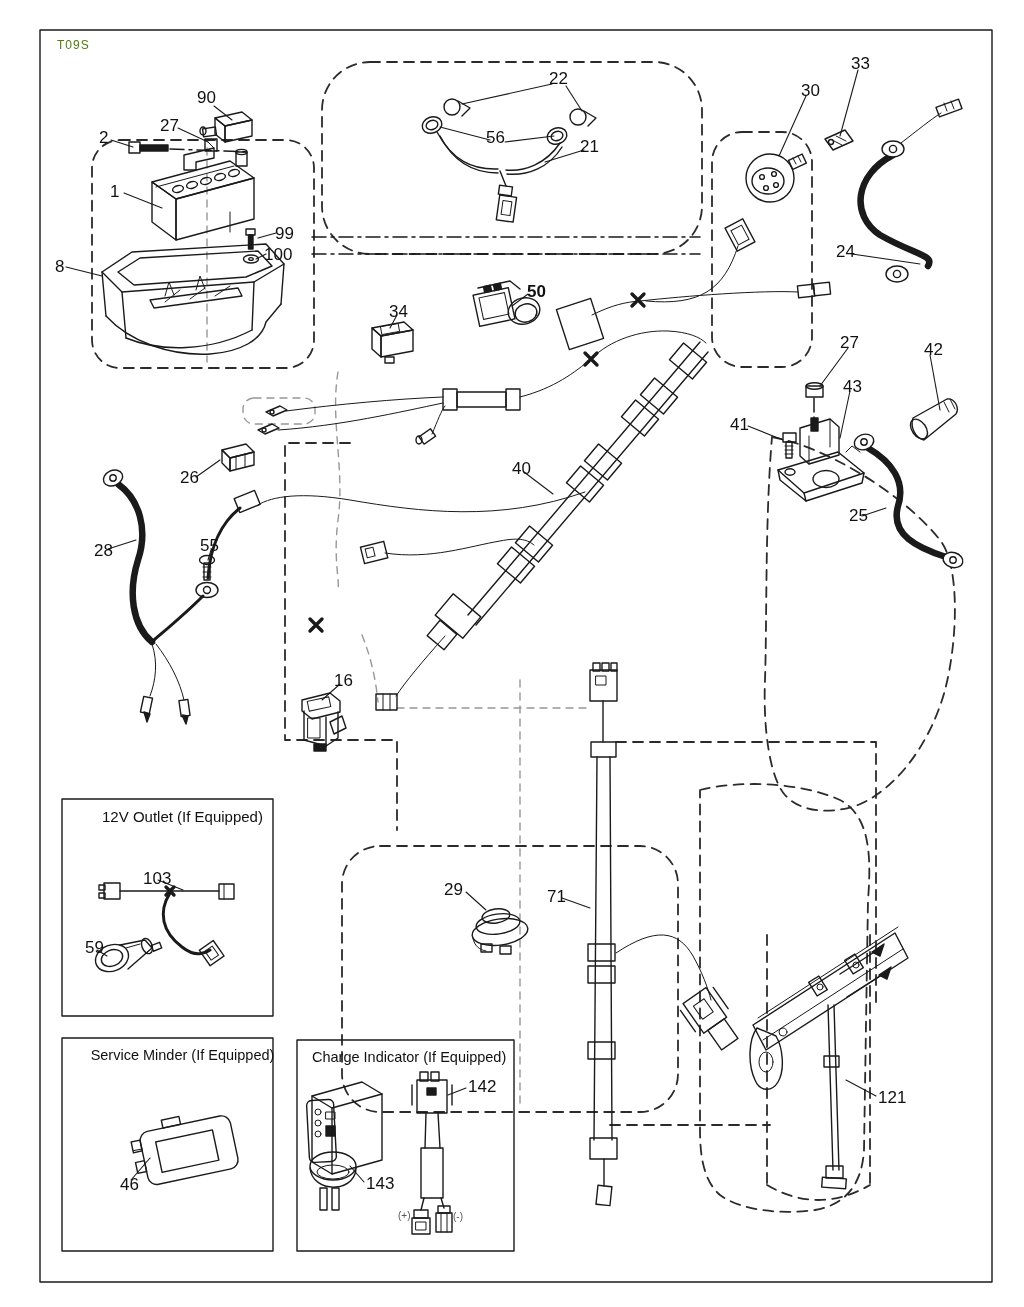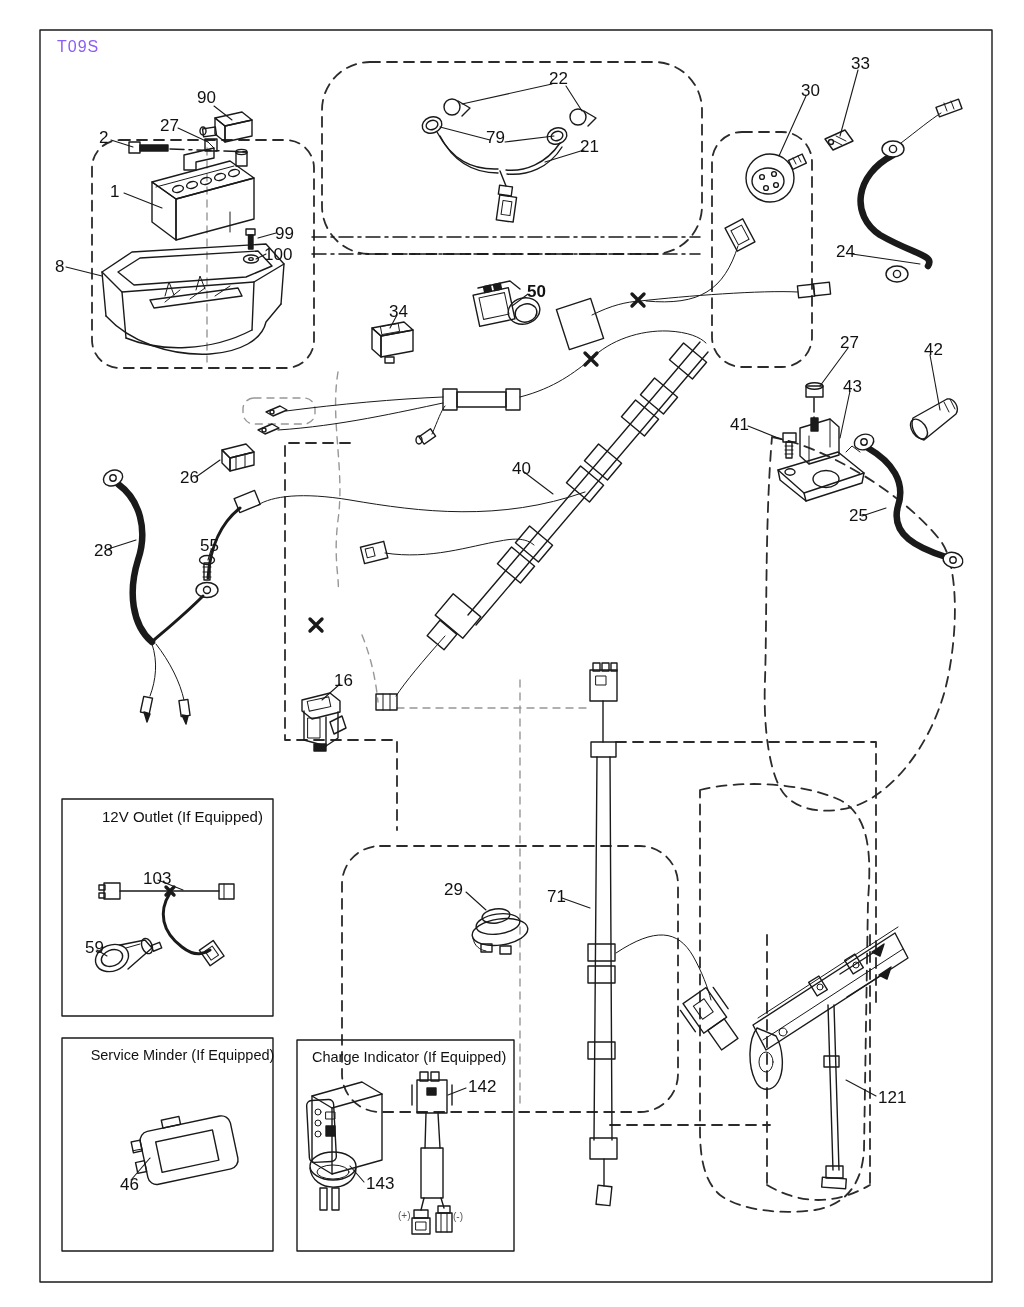--- a/index.html
+++ b/index.html
@@ -15,21 +15,21 @@
   .art .dash{stroke-dasharray:10 7;stroke-width:1.8;stroke:#2b2b2b;fill:none;}
   .art .gdash{stroke:#979797;stroke-dasharray:7 6;stroke-width:1.4;fill:none;}
   .art .dashdot{stroke-dasharray:14 5 3 5;stroke-width:1.5;fill:none;}
   .art .lead{stroke-width:1.1;fill:none;}
   .art .thin{stroke-width:1;fill:none;}
   .art .xmark{stroke-width:3.4;}
   .label{position:absolute;color:#111;font-size:17px;line-height:1;white-space:nowrap;}
   .label.bold{font-weight:bold;}
   .label.small{font-size:10px;color:#555;}
   .boxtitle{position:absolute;color:#111;font-size:15px;text-align:center;white-space:nowrap;padding-left:15px;}
-  .code{position:absolute;color:#8b5cf6;font-size:16px;letter-spacing:1px;}
+  .code{position:absolute;color:#4d7c0f;font-size:12px;letter-spacing:1px;}
 </style>
 </head>
 <body>
 
 <div class="stage">
 
 <svg class="art" width="1024" height="1307" viewBox="0 0 1024 1307">
 
   <rect x="40" y="30" width="952" height="1252" stroke-width="5"></rect>
 
@@ -484,21 +484,21 @@
 <span class="code" style="left:57px;top:38px">T09S</span>
 
 <span class="label" style="left:197px;top:89px">90</span>
 <span class="label" style="left:160px;top:117px">27</span>
 <span class="label" style="left:99px;top:129px">2</span>
 <span class="label" style="left:110px;top:183px">1</span>
 <span class="label" style="left:275px;top:225px">99</span>
 <span class="label" style="left:264px;top:246px">100</span>
 <span class="label" style="left:55px;top:258px">8</span>
 <span class="label" style="left:549px;top:70px">22</span>
-<span class="label" style="left:486px;top:129px">79</span>
+<span class="label" style="left:486px;top:129px">56</span>
 <span class="label" style="left:580px;top:138px">21</span>
 <span class="label" style="left:801px;top:82px">30</span>
 <span class="label" style="left:851px;top:55px">33</span>
 <span class="label" style="left:836px;top:243px">24</span>
 <span class="label" style="left:389px;top:303px">34</span>
 <span class="label bold" style="left:527px;top:283px">50</span>
 <span class="label" style="left:840px;top:334px">27</span>
 <span class="label" style="left:924px;top:341px">42</span>
 <span class="label" style="left:843px;top:378px">43</span>
 <span class="label" style="left:730px;top:416px">41</span>

